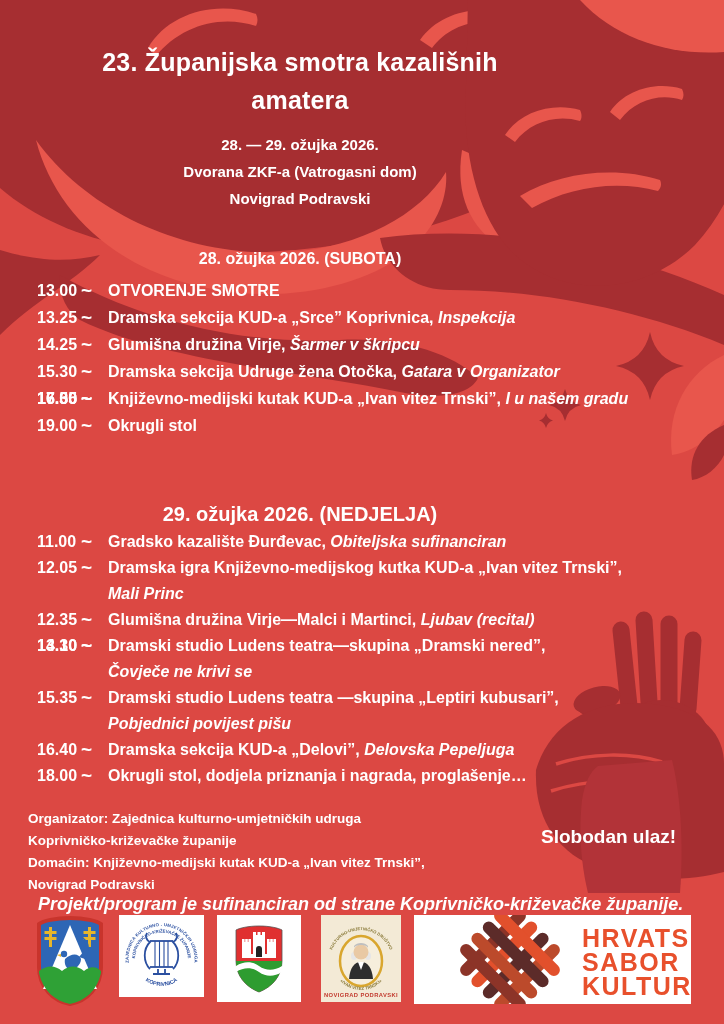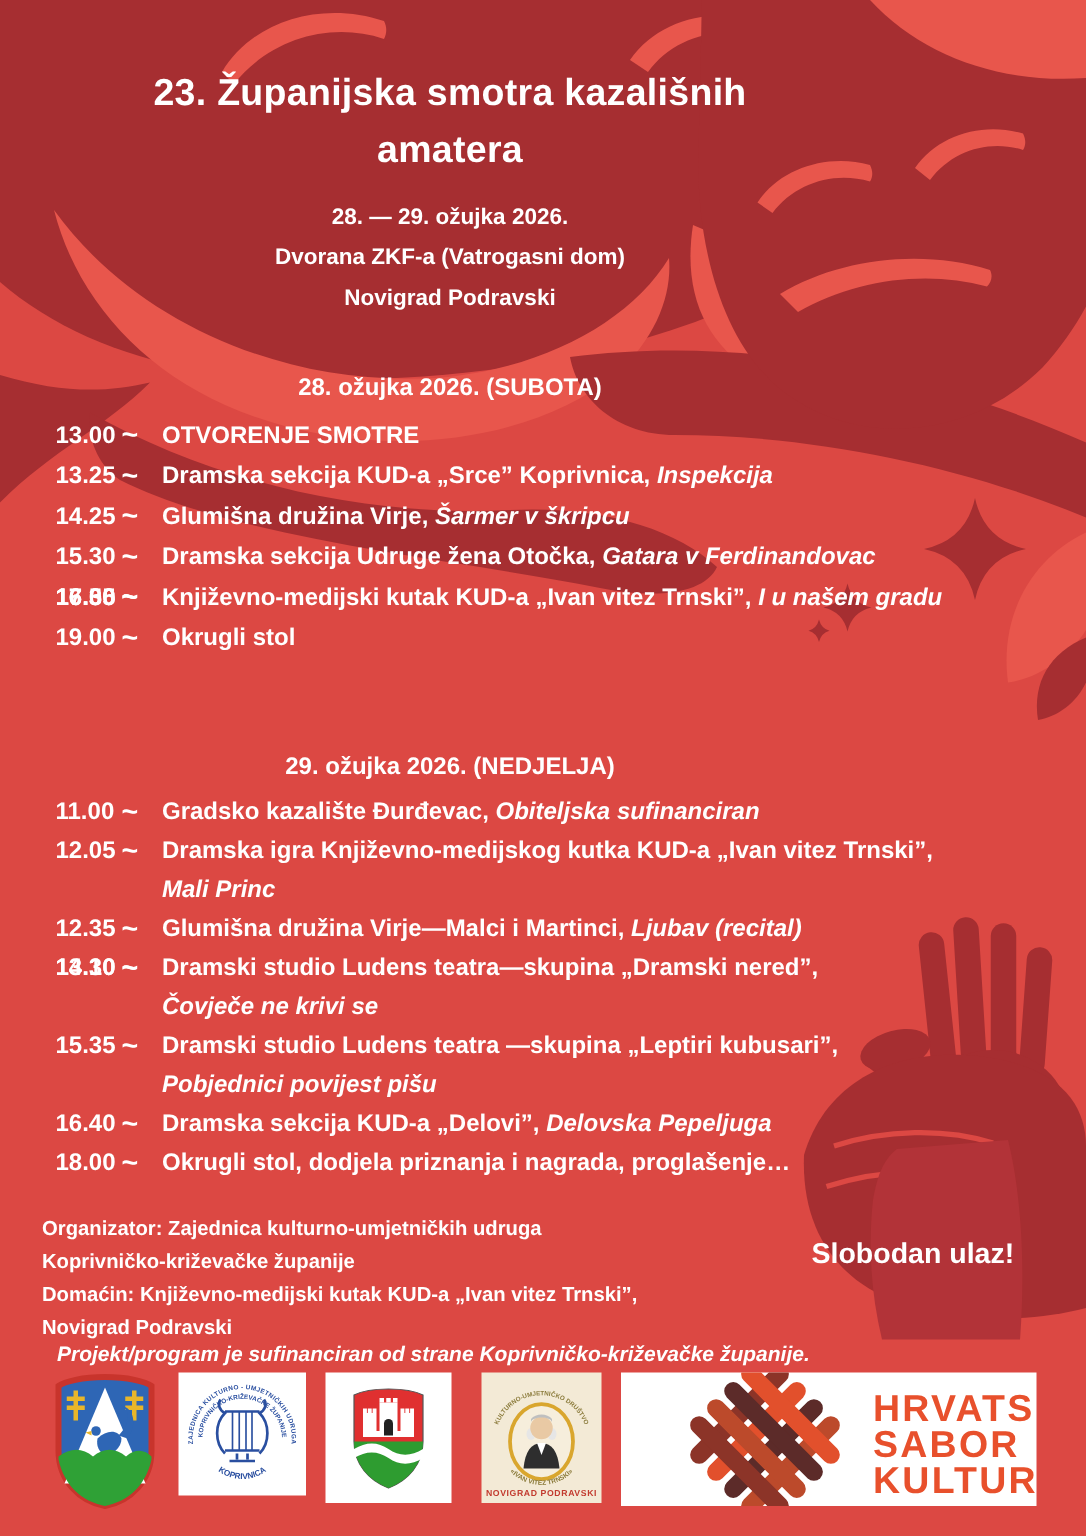--- a/index.html
+++ b/index.html
@@ -19,21 +19,21 @@
   #sun-head{top:503px;}
   .rows{position:absolute;left:37px;width:668px;font-size:16px;}
   #sat-rows{top:277px;line-height:27px;}
   #sun-rows{top:529px;line-height:26px;}
   .row{position:relative;padding-left:71px;}
   .time{position:absolute;left:0;}
   .tilde{position:absolute;left:44px;font-size:19px;}
   .txt i{font-style:italic;}
   .org{position:absolute;left:28px;top:808px;width:480px;font-size:13.5px;line-height:22px;}
   .free{position:absolute;left:541px;top:826px;font-size:19px;}
-  .fund{position:absolute;left:38px;top:894px;font-size:14px;font-style:italic;text-align:right;}
+  .fund{position:absolute;left:38px;top:894px;font-size:18px;font-style:italic;text-align:right;}
   .logos{position:absolute;left:0;top:915px;width:724px;height:95px;}
   .logo{position:absolute;top:0;}
   #logo1{left:35px}
   #logo2{left:119px}
   #logo3{left:217px}
   #logo4{left:321px}
   #logo5{left:414px}
   .whitebox{background:#fff;}
 </style>
 </head>
@@ -91,28 +91,28 @@
     <div>28. — 29. ožujka 2026.</div>
     <div>Dvorana ZKF-a (Vatrogasni dom)</div>
     <div>Novigrad Podravski</div>
   </div>
 
   <h2 class="layer center day-head" id="sat-head" style="margin:0;font-size:16px;">28. ožujka 2026. (SUBOTA)</h2>
   <div class="rows" id="sat-rows">
       <div class="row"><span class="time">13.00</span><span class="tilde">~</span><span class="txt">OTVORENJE SMOTRE</span></div>
       <div class="row"><span class="time">13.25</span><span class="tilde">~</span><span class="txt">Dramska sekcija KUD-a „Srce” Koprivnica, <i>Inspekcija</i></span></div>
       <div class="row"><span class="time">14.25</span><span class="tilde">~</span><span class="txt">Glumišna družina Virje, <i>Šarmer v škripcu</i></span></div>
-      <div class="row"><span class="time">15.30</span><span class="tilde">~</span><span class="txt">Dramska sekcija Udruge žena Otočka, <i>Gatara v Ferdinandovac</i></span></div>
+      <div class="row"><span class="time">15.30</span><span class="tilde">~</span><span class="txt">Dramska sekcija Udruge žena Otočka, <i>Gatara v Organizator</i></span></div>
       <div class="row"><span class="time">16.05</span><span class="tilde">~</span></div>
       <div class="row"><span class="time">16.50</span><span class="tilde">~</span></div>
       <div class="row"><span class="time">17.30</span><span class="tilde">~</span><span class="txt">Književno-medijski kutak KUD-a „Ivan vitez Trnski”, <i>I u našem gradu</i></span></div>
       <div class="row"><span class="time">19.00</span><span class="tilde">~</span><span class="txt">Okrugli stol</span></div>
     </div>
 
-  <h2 class="layer center day-head" id="sun-head" style="margin:0;font-size:16px;">29. ožujka 2026. (NEDJELJA)</h2>
+  <h2 class="layer center day-head" id="sun-head" style="margin:0;font-size:20px;">29. ožujka 2026. (NEDJELJA)</h2>
   <div class="rows" id="sun-rows">
       <div class="row"><span class="time">11.00</span><span class="tilde">~</span><span class="txt">Gradsko kazalište Đurđevac, <i>Obiteljska sufinanciran</i></span></div>
       <div class="row"><span class="time">12.05</span><span class="tilde">~</span><span class="txt">Dramska igra Književno-medijskog kutka KUD-a „Ivan vitez Trnski”,<br><i>Mali Princ</i></span></div>
       <div class="row"><span class="time">12.35</span><span class="tilde">~</span><span class="txt">Glumišna družina Virje—Malci i Martinci, <i>Ljubav (recital)</i></span></div>
       <div class="row"><span class="time">13.10</span><span class="tilde">~</span></div>
       <div class="row"><span class="time">14.30</span><span class="tilde">~</span><span class="txt">Dramski studio Ludens teatra—skupina „Dramski nered”,<br><i>Čovječe ne krivi se</i></span></div>
       <div class="row"><span class="time">15.35</span><span class="tilde">~</span><span class="txt">Dramski studio Ludens teatra —skupina „Leptiri kubusari”,<br><i>Pobjednici povijest pišu</i></span></div>
       <div class="row"><span class="time">16.40</span><span class="tilde">~</span><span class="txt">Dramska sekcija KUD-a „Delovi”, <i>Delovska Pepeljuga</i></span></div>
       <div class="row"><span class="time">18.00</span><span class="tilde">~</span><span class="txt">Okrugli stol, dodjela priznanja i nagrada, proglašenje…</span></div>
     </div>

